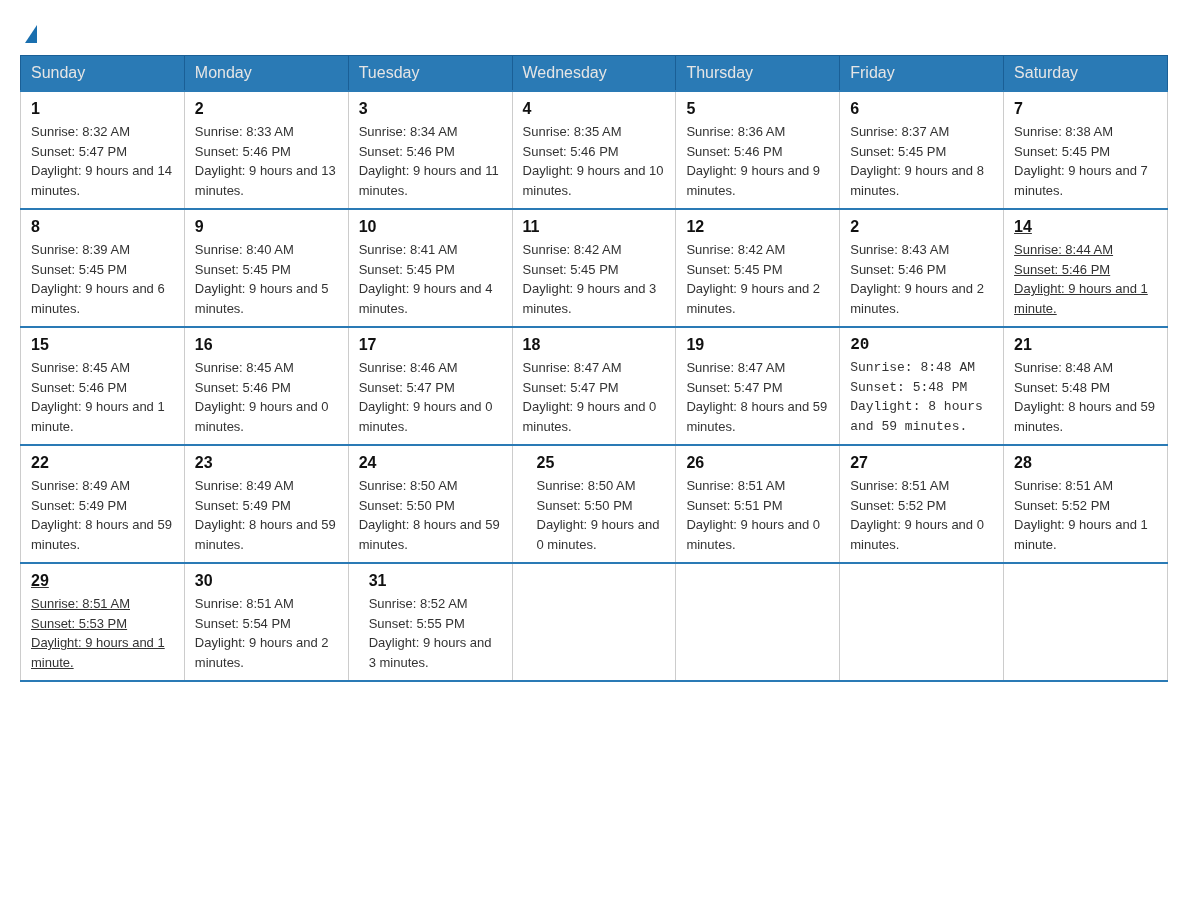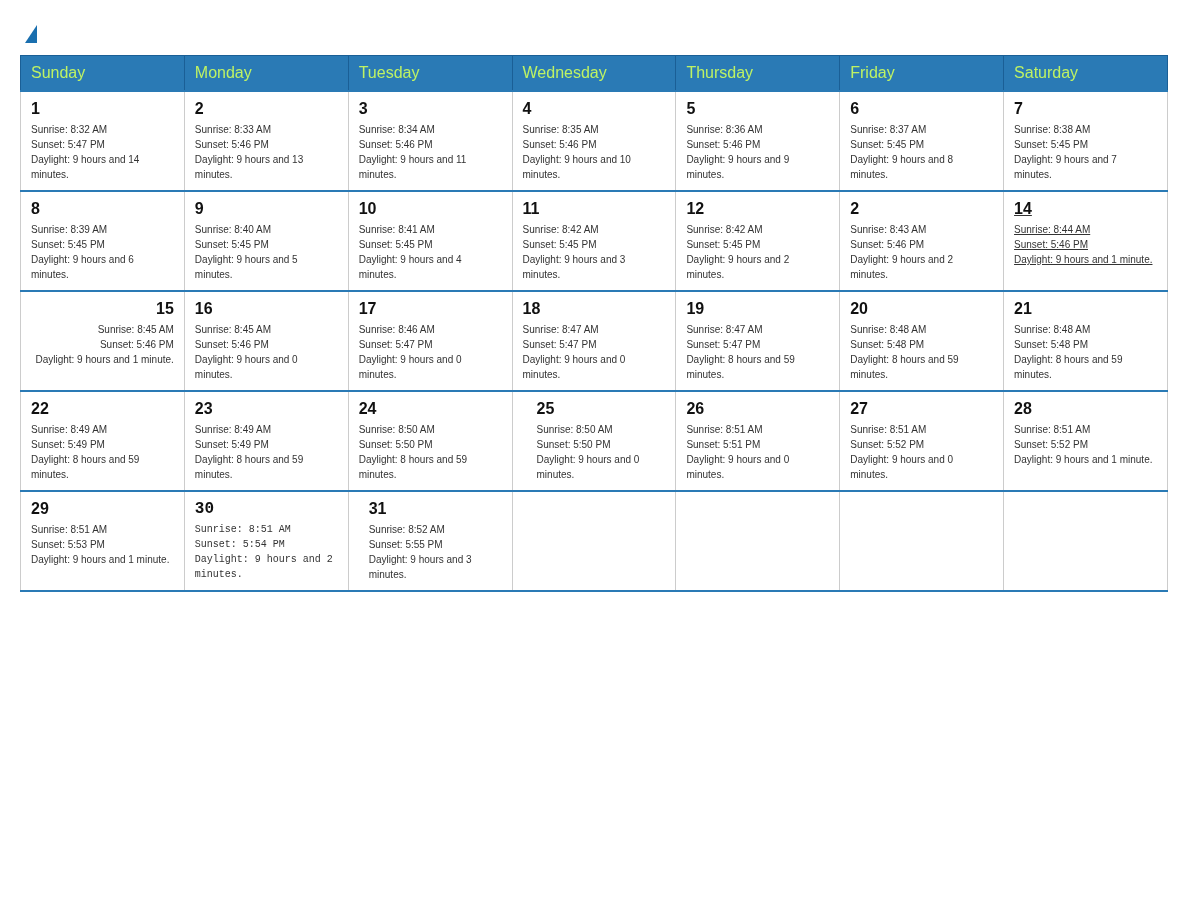--- a/index.html
+++ b/index.html
@@ -61,21 +61,21 @@
     }
     .calendar {
       width: 100%;
       border-collapse: collapse;
       margin-top: 10px;
     }
     .calendar thead tr {
       background-color: #2a7ab5;
     }
     .calendar thead th {
-      color: #bef264;
+      color: #e5e5e5;
       font-size: 16px;
       font-weight: normal;
       padding: 8px 10px;
       text-align: left;
       border: 1px solid #1a5f96;
     }
     .calendar tbody td {
       vertical-align: top;
       padding: 8px 10px;
       border: 1px solid #ccc;
@@ -85,21 +85,21 @@
       min-height: 100px;
     }
     .day-number {
       font-size: 16px;
       font-weight: bold;
       color: #111;
       display: block;
       margin-bottom: 4px;
     }
     .day-info {
-      font-size: 10px;
+      font-size: 13px;
       line-height: 1.5;
       color: #333;
     }
     .empty-cell {
       background: #fff;
     }
     tbody tr:last-child td {
       border-bottom: 2px solid #2a7ab5;
     }
     .border-top-blue {
@@ -246,21 +246,21 @@
         <td style="border-top: 2px solid rgb(42, 122, 181); text-decoration: underline;">
         <span class="day-number">14</span>
         <div class="day-info">
           Sunrise: 8:44 AM<br>
           Sunset: 5:46 PM<br>
           Daylight: 9 hours and 1 minute.
         </div>
       </td>
       </tr>
       <tr>
-        <td style="border-top: 2px solid rgb(42, 122, 181); text-align: right;">
+        <td style="border-top: 2px solid rgb(42, 122, 181);">
         <span class="day-number">15</span>
         <div class="day-info">
           Sunrise: 8:45 AM<br>
           Sunset: 5:46 PM<br>
           Daylight: 9 hours and 1 minute.
         </div>
       </td>
         <td style="border-top: 2px solid rgb(42, 122, 181);">
         <span class="day-number">16</span>
         <div class="day-info">
@@ -286,21 +286,21 @@
         </div>
       </td>
         <td style="border-top: 2px solid rgb(42, 122, 181);">
         <span class="day-number">19</span>
         <div class="day-info">
           Sunrise: 8:47 AM<br>
           Sunset: 5:47 PM<br>
           Daylight: 8 hours and 59 minutes.
         </div>
       </td>
-        <td style="border-top: 2px solid rgb(42, 122, 181);">
+        <td style="border-top: 2px solid rgb(42, 122, 181); font-family: Liberation Mono, monospace;">
         <span class="day-number">20</span>
         <div class="day-info">
           Sunrise: 8:48 AM<br>
           Sunset: 5:48 PM<br>
           Daylight: 8 hours and 59 minutes.
         </div>
       </td>
         <td style="border-top: 2px solid rgb(42, 122, 181);">
         <span class="day-number">21</span>
         <div class="day-info">
@@ -362,29 +362,29 @@
         <td style="border-top: 2px solid rgb(42, 122, 181);">
         <span class="day-number">28</span>
         <div class="day-info">
           Sunrise: 8:51 AM<br>
           Sunset: 5:52 PM<br>
           Daylight: 9 hours and 1 minute.
         </div>
       </td>
       </tr>
       <tr>
-        <td style="border-top: 2px solid rgb(42, 122, 181);">
+        <td style="border-top: 2px solid rgb(42, 122, 181); text-decoration: underline;">
         <span class="day-number">29</span>
         <div class="day-info">
           Sunrise: 8:51 AM<br>
           Sunset: 5:53 PM<br>
           Daylight: 9 hours and 1 minute.
         </div>
       </td>
-        <td style="border-top: 2px solid rgb(42, 122, 181); font-family: Liberation Mono, monospace;">
+        <td style="border-top: 2px solid rgb(42, 122, 181);">
         <span class="day-number">30</span>
         <div class="day-info">
           Sunrise: 8:51 AM<br>
           Sunset: 5:54 PM<br>
           Daylight: 9 hours and 2 minutes.
         </div>
       </td>
         <td style="border-top: 2px solid rgb(42, 122, 181); padding-left: 20px;">
         <span class="day-number">31</span>
         <div class="day-info">

